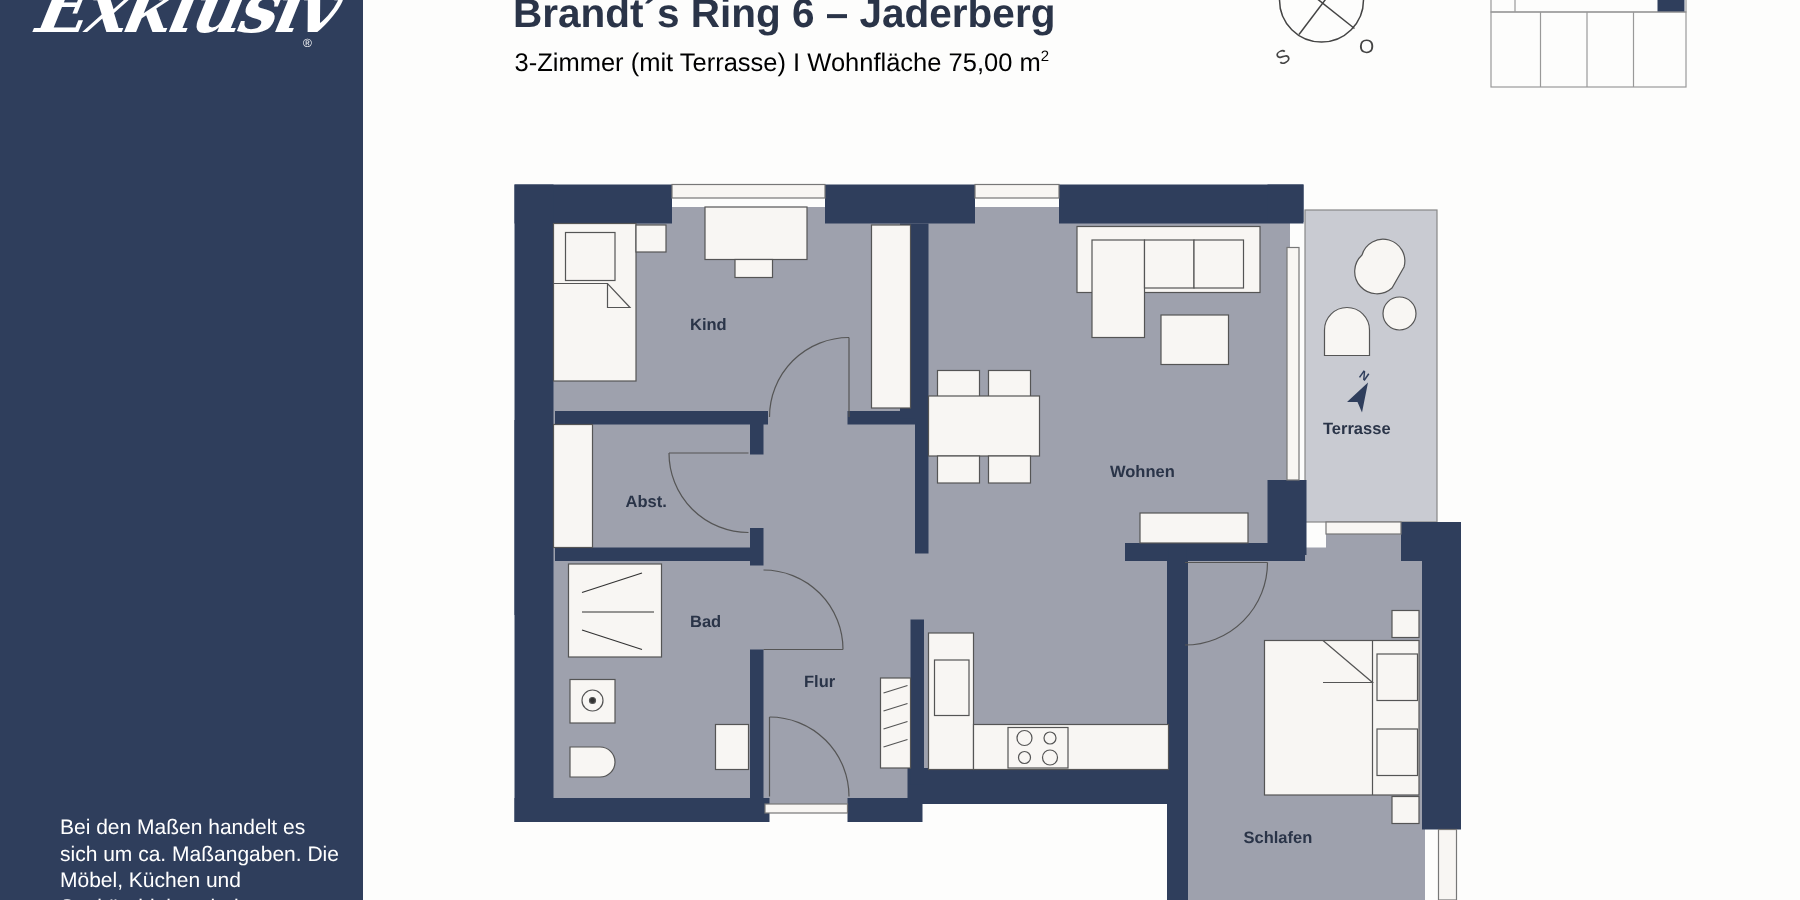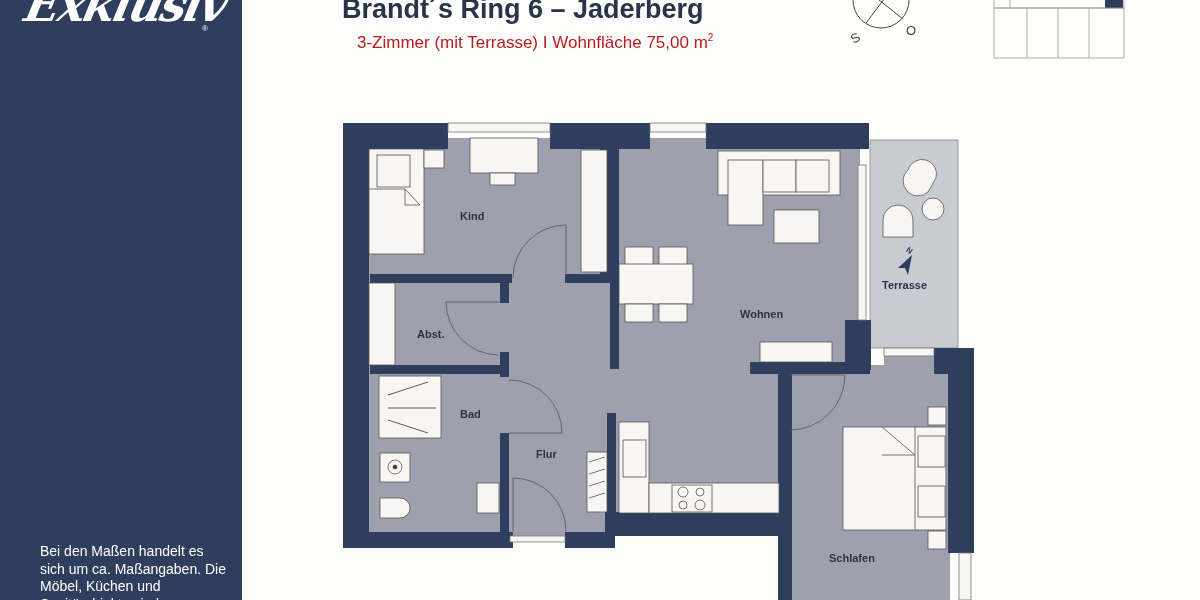--- a/index.html
+++ b/index.html
@@ -2,21 +2,21 @@
 <html><head>
   <meta charset="utf-8">
   <style>
     html, body { margin: 0; padding: 0; }
     body { width: 1200px; height: 600px; overflow: hidden; background: #fdfdfc; position: relative; font-family: "Liberation Sans", sans-serif; }
     .sidebar { position: absolute; left: 0; top: 0; width: 242px; height: 600px; background: #2f3e5c; }
     .logo-text { position: absolute; left: 26px; top: -22px; color: #fff; font-family: "DejaVu Serif", serif; font-style: italic; font-weight: bold; font-size: 46px; letter-spacing: -2px; transform: skewX(-12deg); white-space: nowrap; }
     .reg { position: absolute; left: 202px; top: 24px; color: #fff; font-size: 8px; }
     .disclaimer { position: absolute; left: 40px; top: 543px; width: 190px; color: #ffffff; font-size: 14px; line-height: 17.5px; }
     .title { position: absolute; left: 342px; top: -6px; color: #2a3448; font-size: 27px; font-weight: bold; white-space: nowrap; }
-    .subtitle { position: absolute; left: 343px; top: 32px; color: #b91c1c; font-size: 17px; white-space: nowrap; margin-left: 14px; }
+    .subtitle { position: absolute; left: 343px; top: 32px; color: #000000; font-size: 17px; white-space: nowrap; }
     .subtitle sup { font-size: 10px; }
     .compass { position: absolute; left: 843px; top: -30px; width: 90px; height: 75px; }
     .site { position: absolute; left: 990px; top: -5px; width: 140px; height: 65px; }
     .plan { position: absolute; left: 0; top: 0; width: 1200px; height: 600px; }
     .room-label { font-family: "Liberation Sans", sans-serif; font-size: 11px; font-weight: bold; fill: #2a3448; }
   </style>
 </head>
 <body>
 
 <div class="sidebar">

